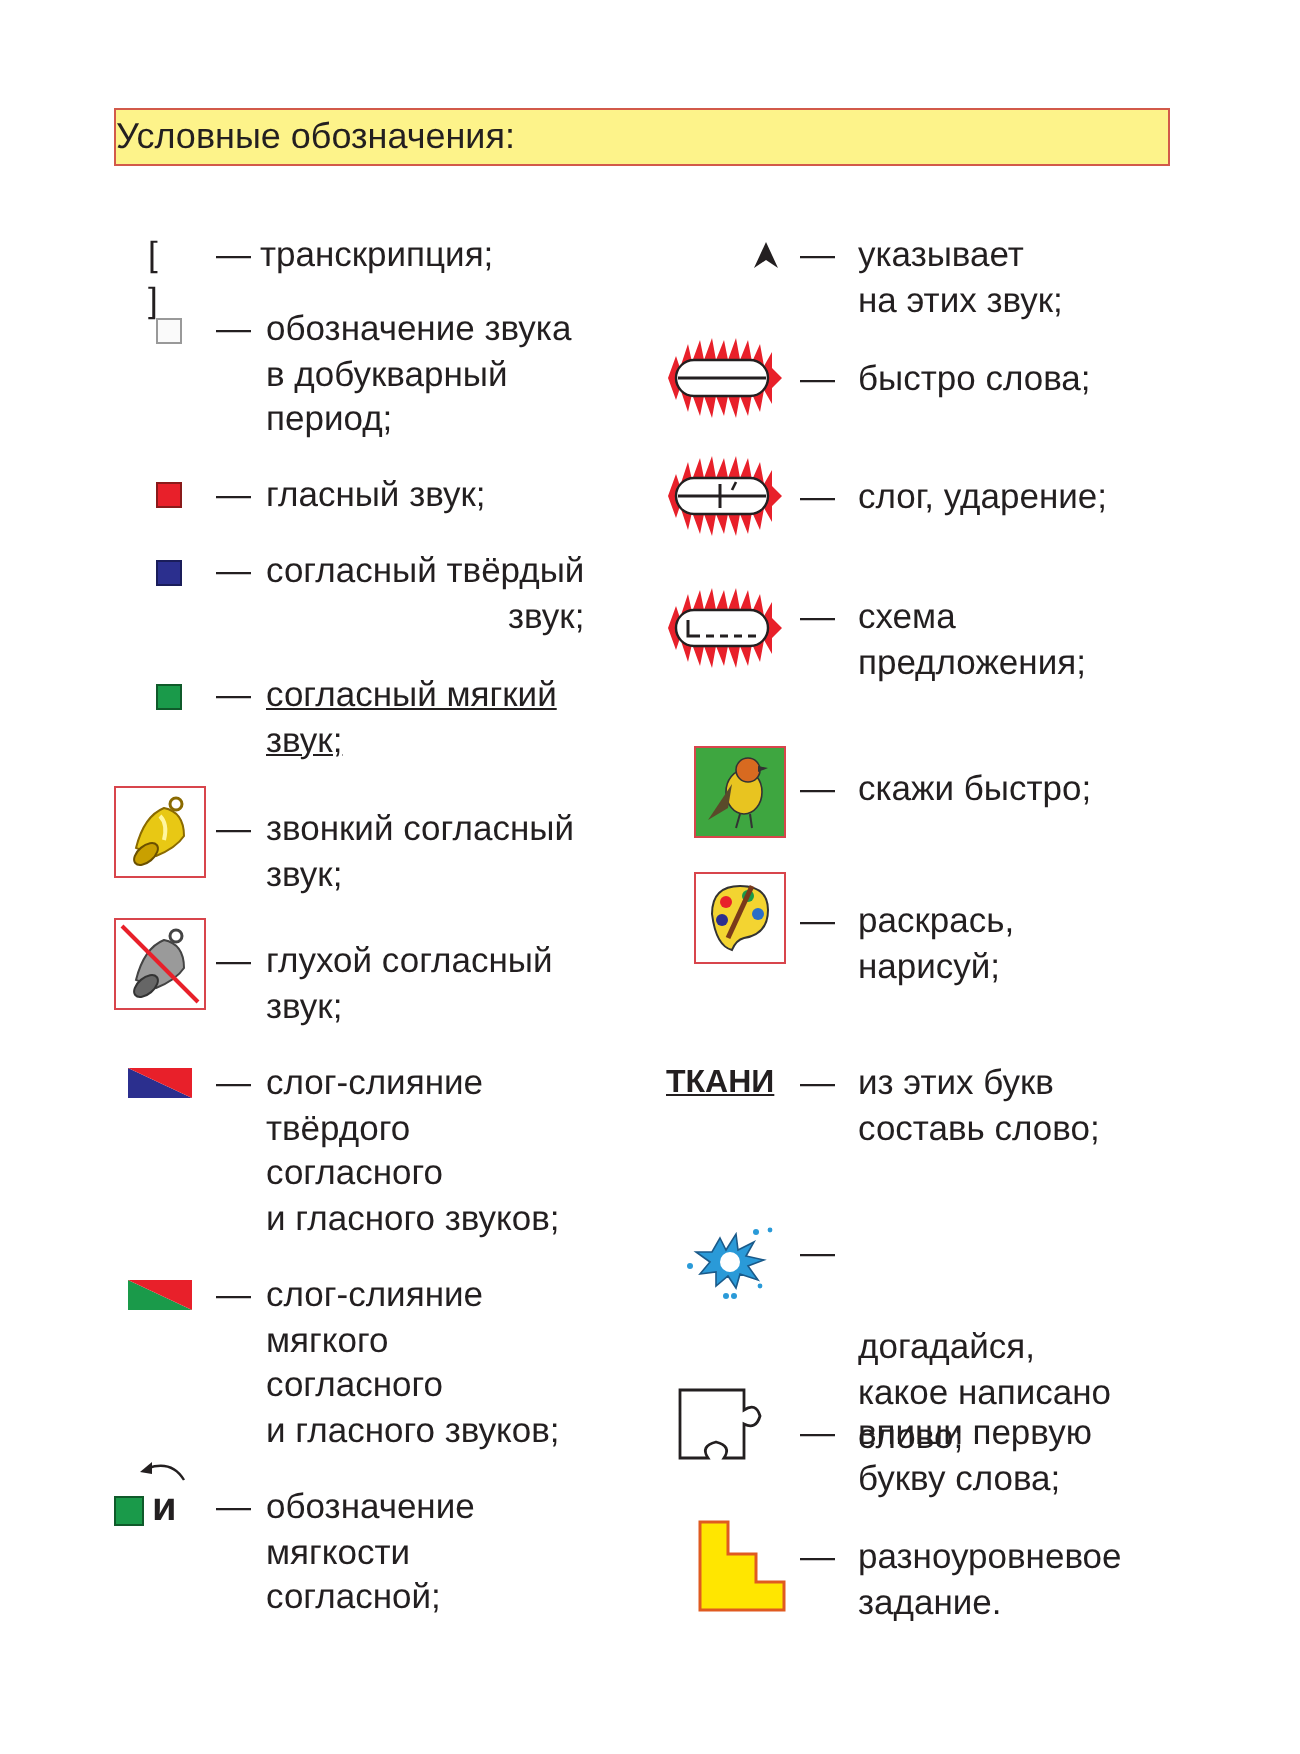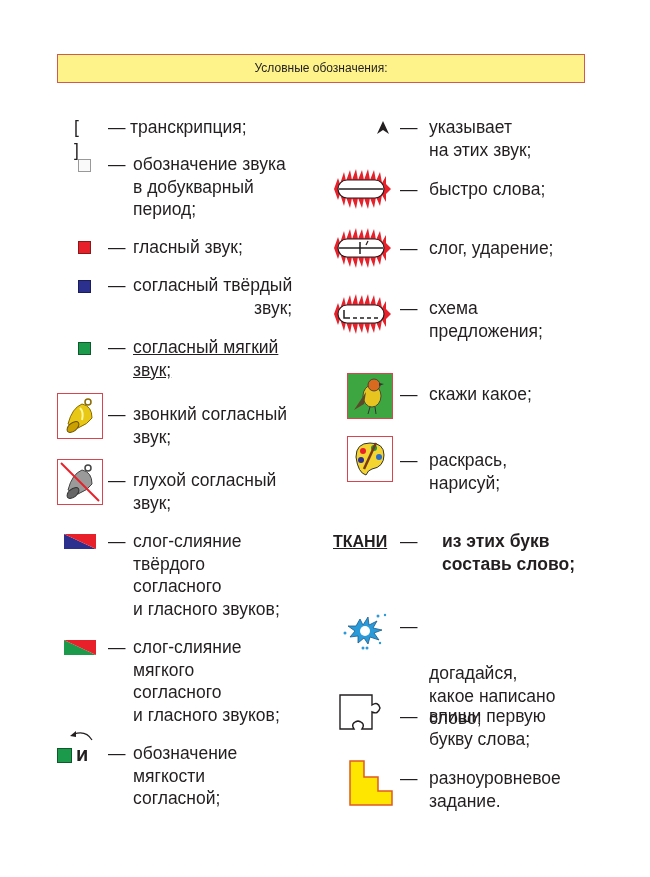--- a/index.html
+++ b/index.html
@@ -1,20 +1,20 @@
 <!DOCTYPE html>
 <html><head>
 <meta charset="utf-8">
 <style>
   html, body { margin: 0; padding: 0; background: #ffffff; }
   body { width: 650px; height: 877px; position: relative; overflow: hidden;
          font-family: "Liberation Sans", sans-serif; color: #231f20; }
   .title-bar { position: absolute; left: 57px; top: 54px; width: 528px; height: 29px;
                background: #fdf38a; border: 1.5px solid #d25a4a; box-sizing: border-box;
-               text-align: center; font-size: 12px; line-height: 27px; }
+               text-align: left; font-size: 18px; line-height: 27px; }
   .entry { position: absolute; font-size: 17.5px; line-height: 22.5px; }
   .entry .dash { position: absolute; top: 0; }
   .entry .txt { position: absolute; top: 0; white-space: pre; }
   .ico { position: absolute; }
   .sq { width: 13px; height: 13px; box-sizing: border-box; }
   .framed { box-sizing: border-box; border: 1.5px solid #d8454c; background: #fff; }
   .tkani { font-weight: bold; text-decoration: underline; font-size: 16px; }
 </style>
 </head>
 <body>
@@ -168,21 +168,21 @@
     <svg width="43" height="43" viewBox="0 0 43 43">
       <ellipse cx="24" cy="22" rx="9" ry="11" fill="#e8c420" stroke="#333" stroke-width="0.8"></ellipse>
       <circle cx="26" cy="11" r="6" fill="#d86a20" stroke="#333" stroke-width="0.8"></circle>
       <polygon points="31,9 36,10 31,12" fill="#333"></polygon>
       <path d="M18 18 L6 36 L16 30 Z" fill="#5a4a2a"></path>
       <line x1="22" y1="33" x2="20" y2="40" stroke="#333" stroke-width="1"></line>
       <line x1="27" y1="33" x2="28" y2="40" stroke="#333" stroke-width="1"></line>
     </svg>
   </div>
   <span class="dash" style="left:0;">—</span>
-  <span class="txt" style="left:29px;">скажи какое;</span>
+  <span class="txt" style="left:29px;">скажи быстро;</span>
 </div>
 
 <div class="entry" style="left:400px;top:449px;">
   <div class="ico framed" style="left:-53px;top:-13px;width:46px;height:46px;">
     <svg width="43" height="43" viewBox="0 0 43 43">
       <path d="M8 20 Q8 6 22 6 Q36 6 36 18 Q36 30 24 32 Q20 33 18 38 Q10 36 8 20 Z" fill="#f3d431" stroke="#333" stroke-width="1"></path>
       <circle cx="15" cy="14" r="3" fill="#e8202a"></circle>
       <circle cx="26" cy="11" r="3" fill="#1a9a4a"></circle>
       <circle cx="31" cy="20" r="3" fill="#2b6ec8"></circle>
       <circle cx="13" cy="23" r="3" fill="#2b2f8e"></circle>
@@ -190,21 +190,21 @@
     </svg>
   </div>
   <span class="dash" style="left:0;">—</span>
   <span class="txt" style="left:29px;">раскрась,
 нарисуй;</span>
 </div>
 
 <div class="entry" style="left:400px;top:530px;">
   <span class="ico tkani" style="left:-67px;top:1px;">ТКАНИ</span>
   <span class="dash" style="left:0;">—</span>
-  <span class="txt" style="left:42px;font-weight:bold;">из этих букв
+  <span class="txt" style="left:29px;">из этих букв
 составь слово;</span>
 </div>
 
 <div class="entry" style="left:400px;top:615px;">
   <svg class="ico" width="50" height="40" viewBox="0 0 50 40" style="left:-60px;top:-4px;">
     <path d="M20 8 L23 14 L28 6 L29 14 L37 10 L33 17 L42 19 L34 22 L39 29 L30 26 L28 33 L24 27 L18 32 L18 25 L10 26 L15 20 L8 15 L16 15 Z" fill="#2a9ad8" stroke="#1a5a8a" stroke-width="0.8"></path>
     <circle cx="25" cy="20" r="5" fill="#ffffff"></circle>
     <circle cx="5" cy="22" r="1.5" fill="#2a9ad8"></circle>
     <circle cx="38" cy="5" r="1.5" fill="#2a9ad8"></circle>
     <circle cx="45" cy="4" r="1.2" fill="#2a9ad8"></circle>

